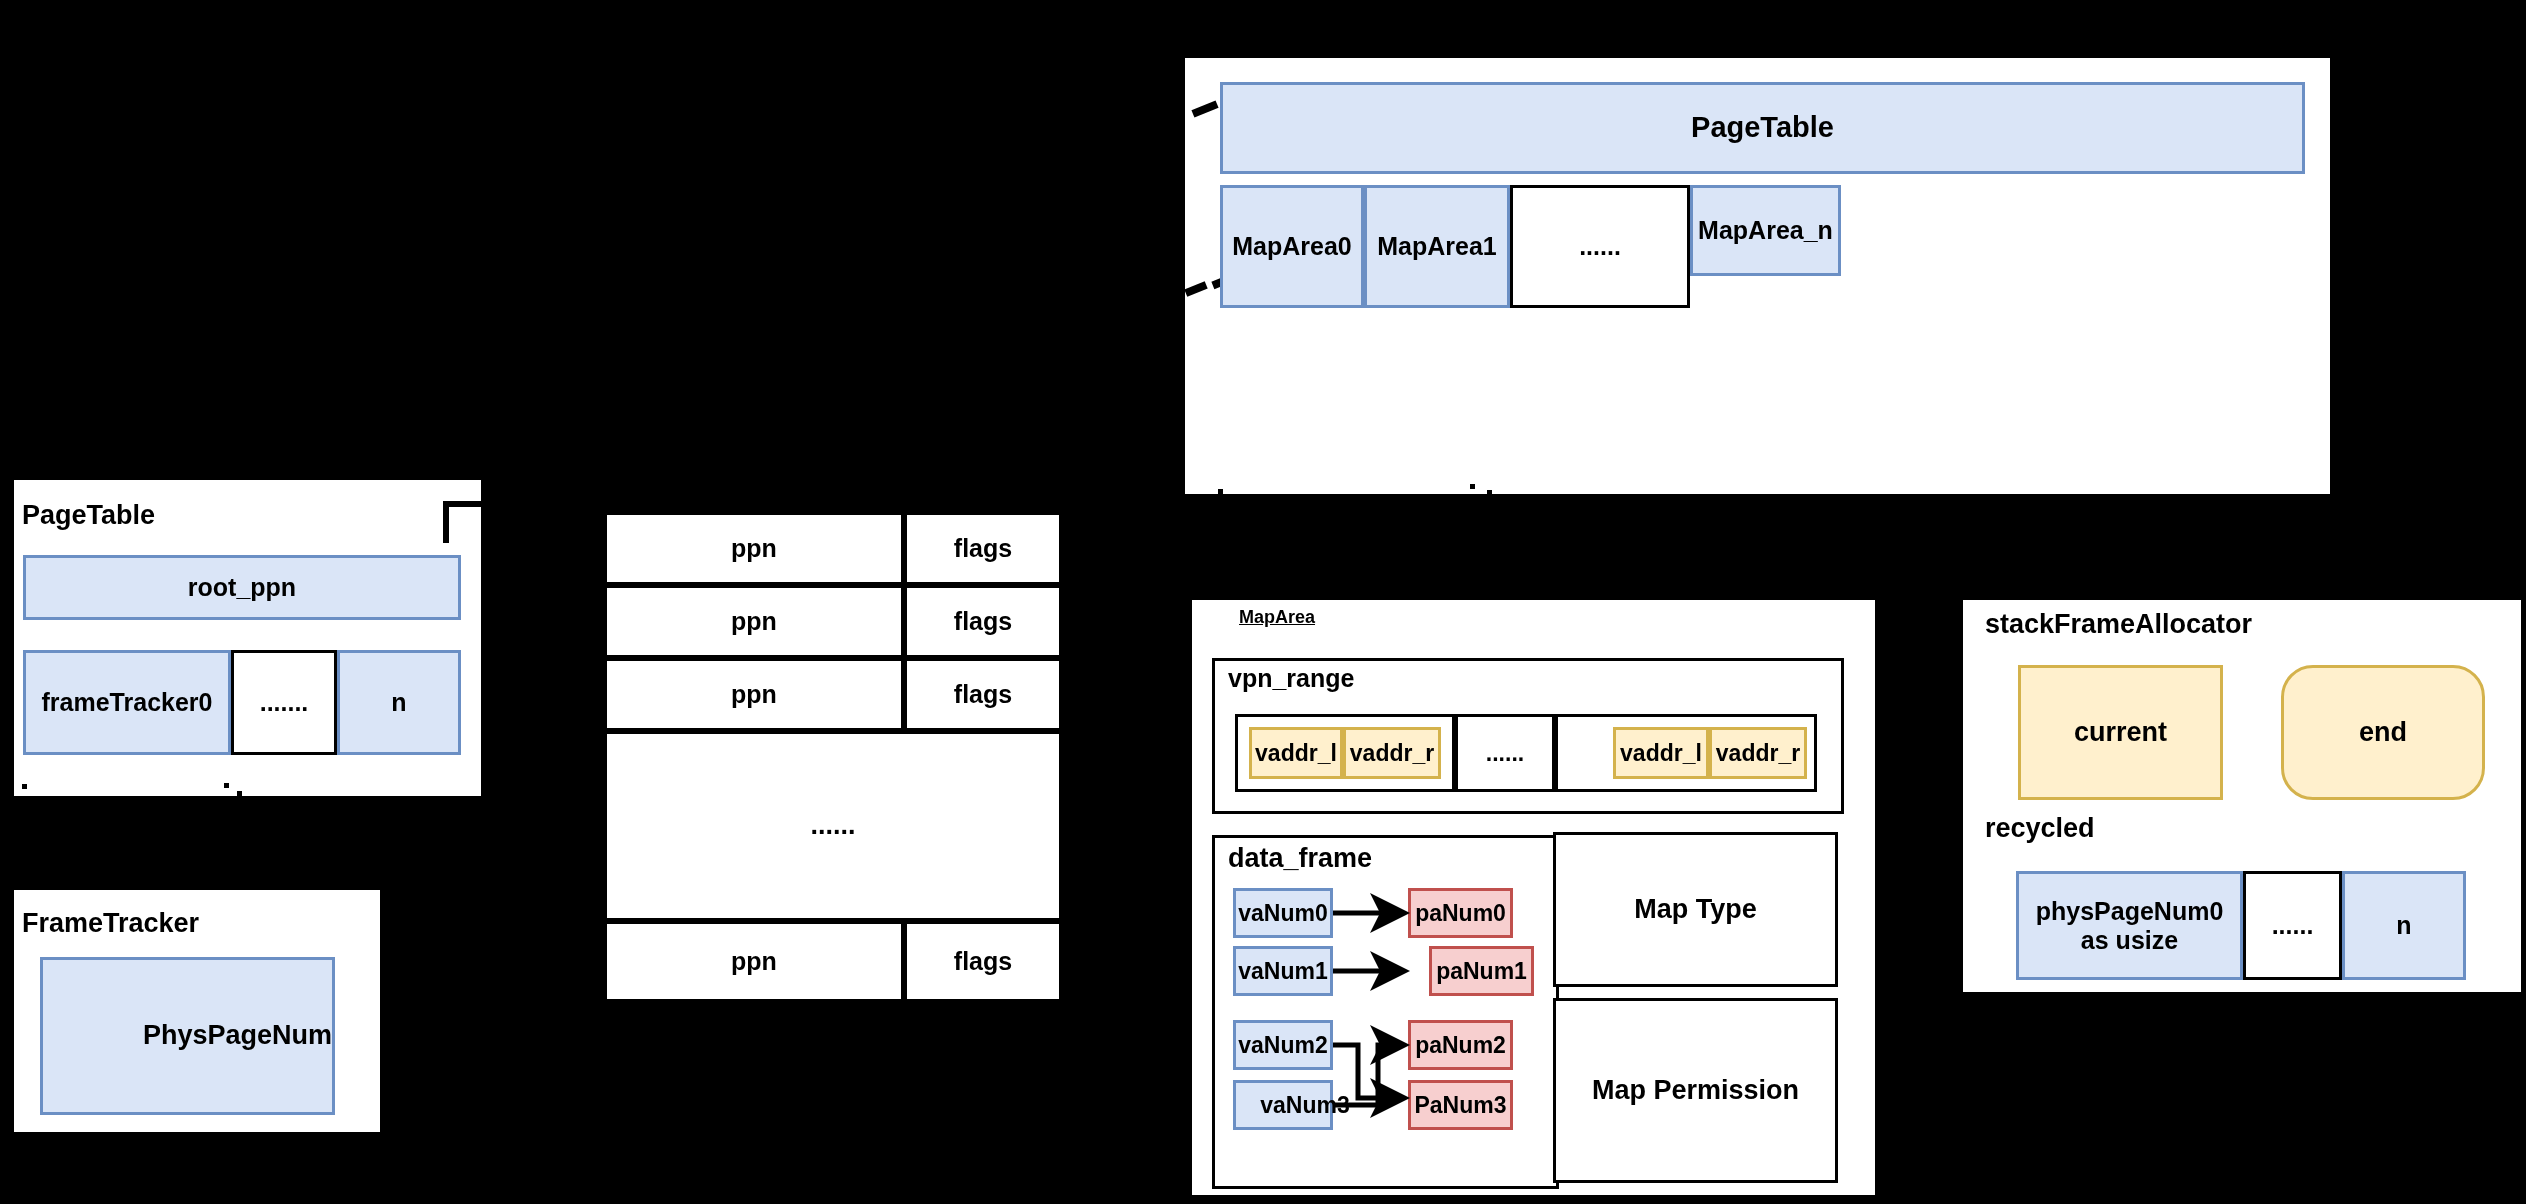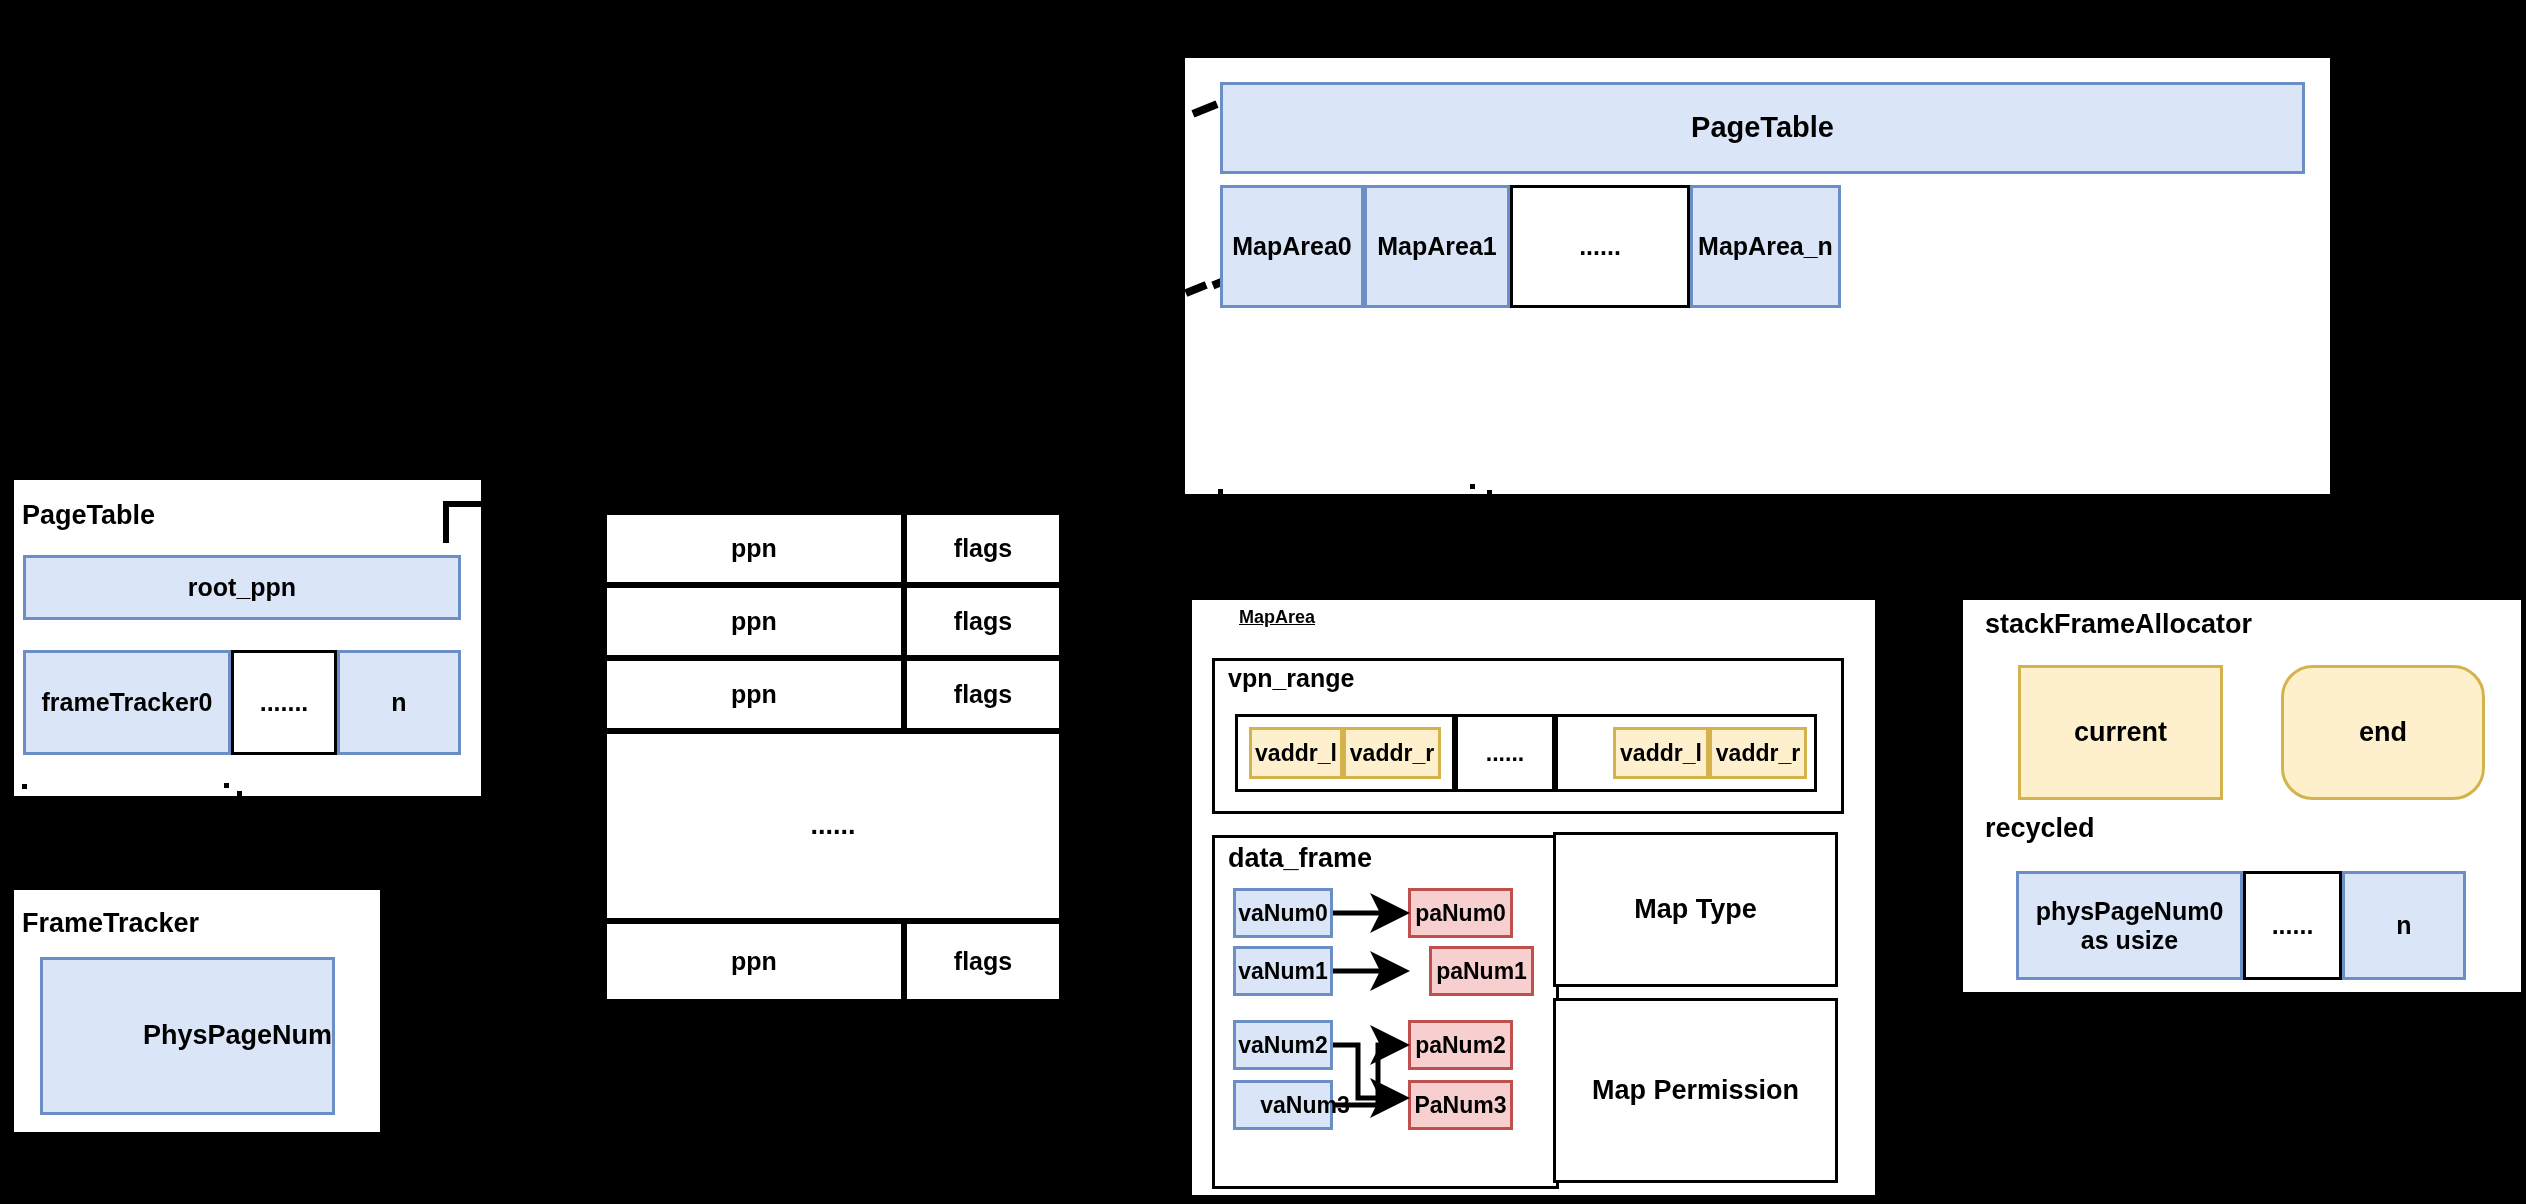--- a/index.html
+++ b/index.html
@@ -101,21 +101,21 @@
 
   <div class="box blue" style="left:1220px; top:185px; width:144px; height:123px; font-size:25px;">
     <span>MapArea0</span>
   </div>
   <div class="box blue" style="left:1364px; top:185px; width:146px; height:123px; font-size:25px;">
     <span>MapArea1</span>
   </div>
   <div class="box whiteblk" style="left:1510px; top:185px; width:180px; height:123px; font-size:25px;">
     <span>......</span>
   </div>
-  <div class="box blue" style="left:1690px; top:185px; width:151px; height:123px; font-size:25px;">
+  <div class="box blue" style="left:1690px; top:185px; width:151px; height:91px; font-size:25px;">
     <span>MapArea_n</span>
   </div>
 
   <div class="dot" style="left:1218px; top:489px;"></div>
   <div class="dot" style="left:1470px; top:484px;"></div>
   <div class="dot" style="left:1487px; top:490px;"></div>
   <div class="dot" style="left:1503px; top:496px;"></div>
   <div class="dot" style="left:1519px; top:501px;"></div>
 
   <div class="panel" style="left:14px; top:480px; width:467px; height:316px;"></div>

